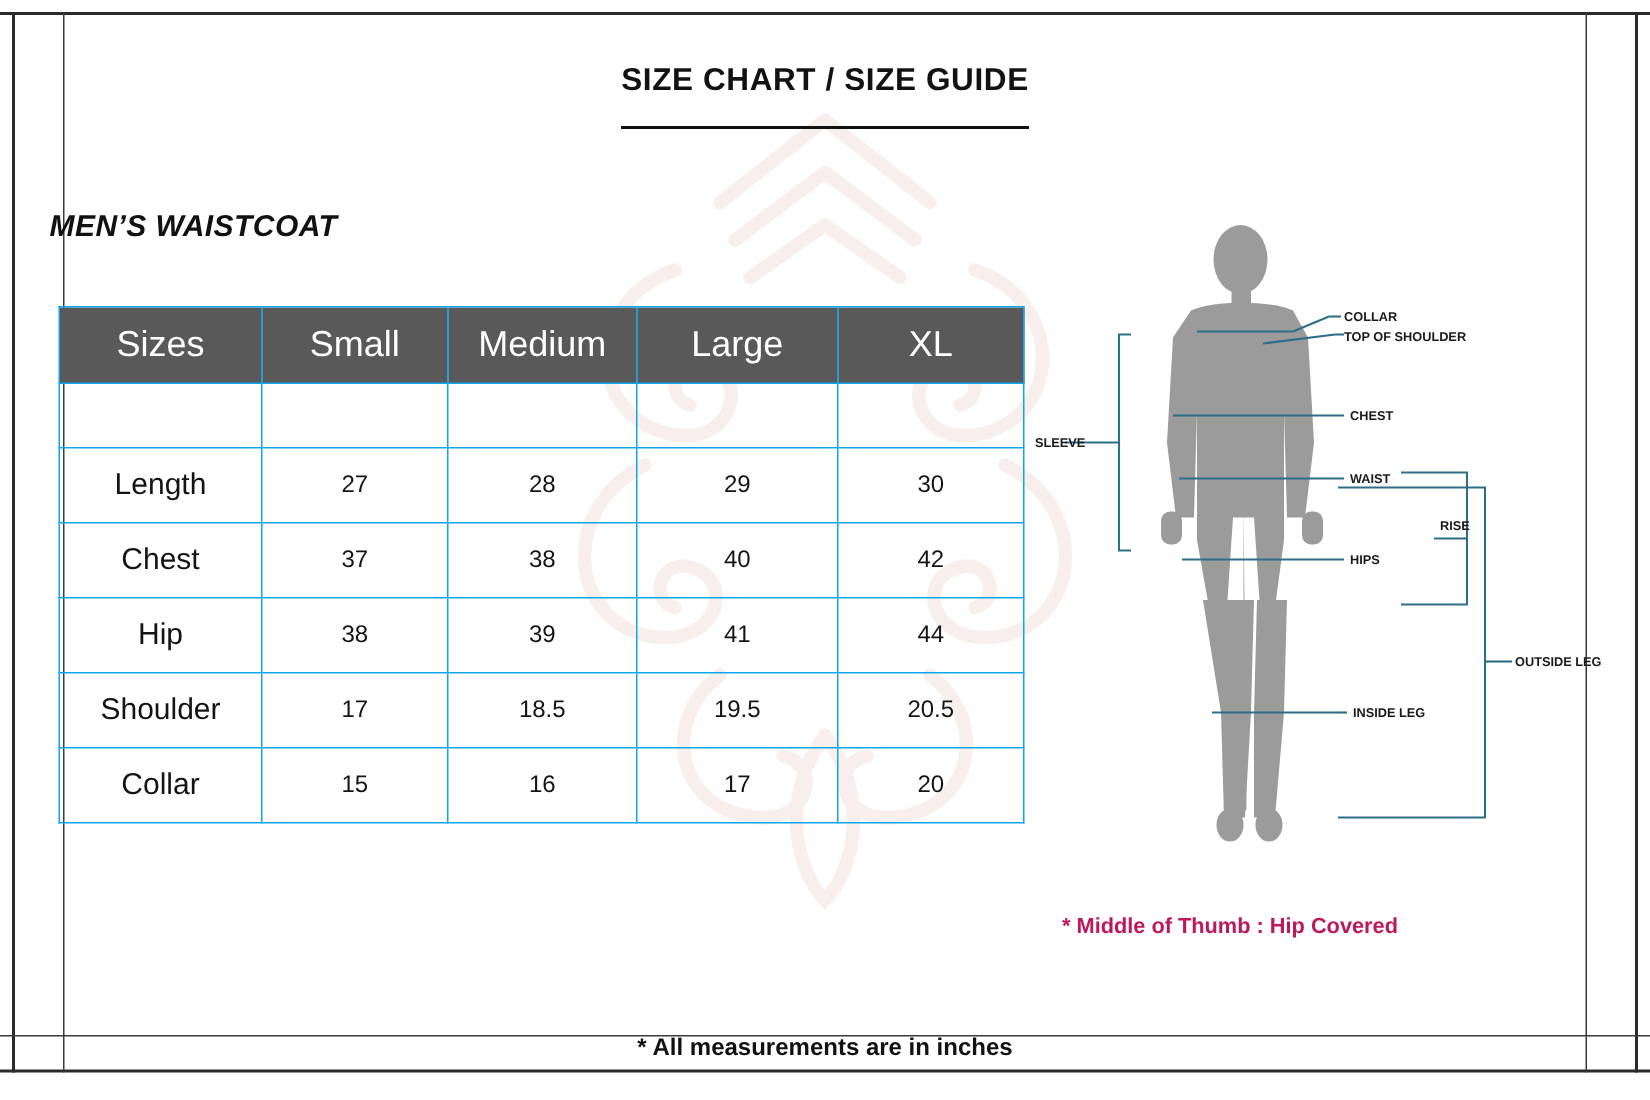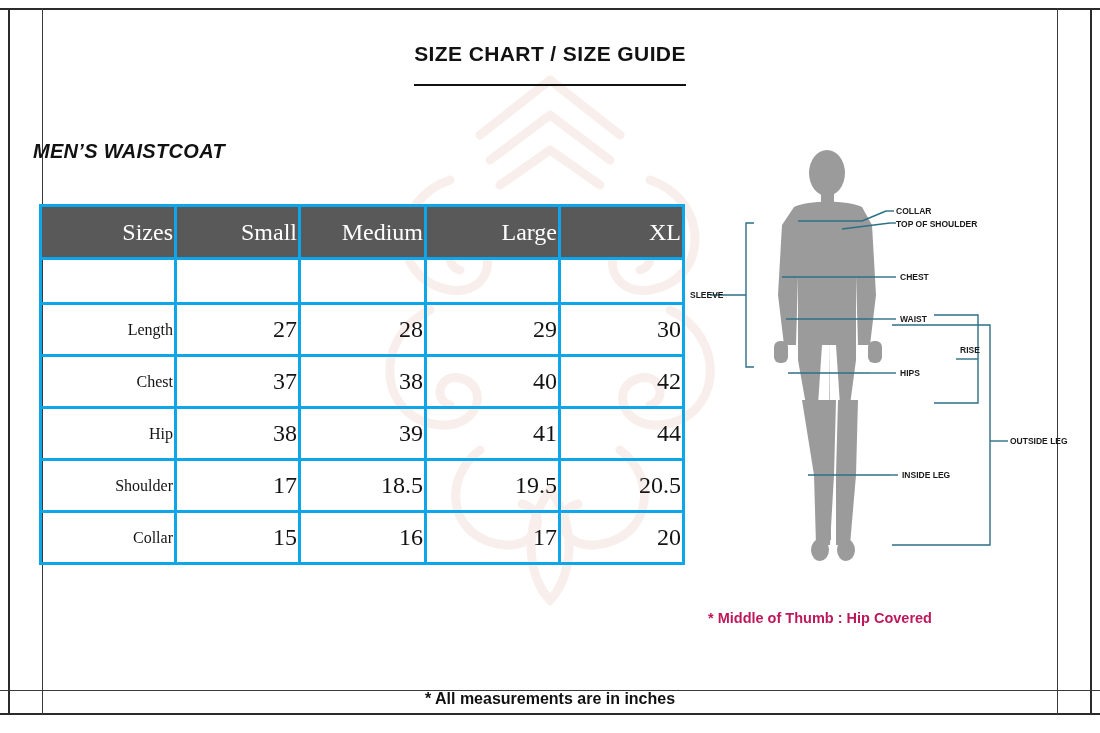--- a/index.html
+++ b/index.html
@@ -101,42 +101,41 @@
 
   table.size-table {
     position: absolute;
     left: 39px;
     top: 204px;
     border-collapse: collapse;
     width: 643px;
     table-layout: fixed;
   }
   table.size-table td, table.size-table th {
-    border: 3px solid #0ea5e9;
-    text-align: right;
+    border: 1px solid #0ea5e9;
+    text-align: center;
     color: #141414;
     font-weight: normal;
-    font-family: Liberation Serif, serif;
   }
   table.size-table thead th {
     background: #595959;
     color: #ffffff;
     font-size: 24px;
     height: 48px;
     font-weight: normal;
   }
   table.size-table tbody tr.spacer-row td {
     height: 40px;
   }
   table.size-table tbody td {
     height: 47px;
-    font-size: 24px;
+    font-size: 16px;
   }
   table.size-table tbody td.rowhead {
-    font-size: 16px;
+    font-size: 20px;
   }
   .col-0 { width: 135px; }
   .col-1 { width: 124px; }
   .col-2 { width: 126px; }
   .col-3 { width: 134px; }
   .col-4 { width: 124px; }
 
   
   .figure {
     position: absolute;

